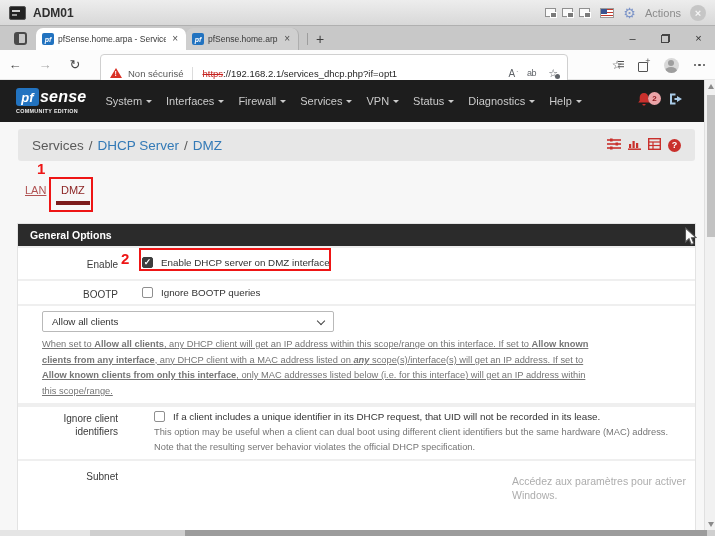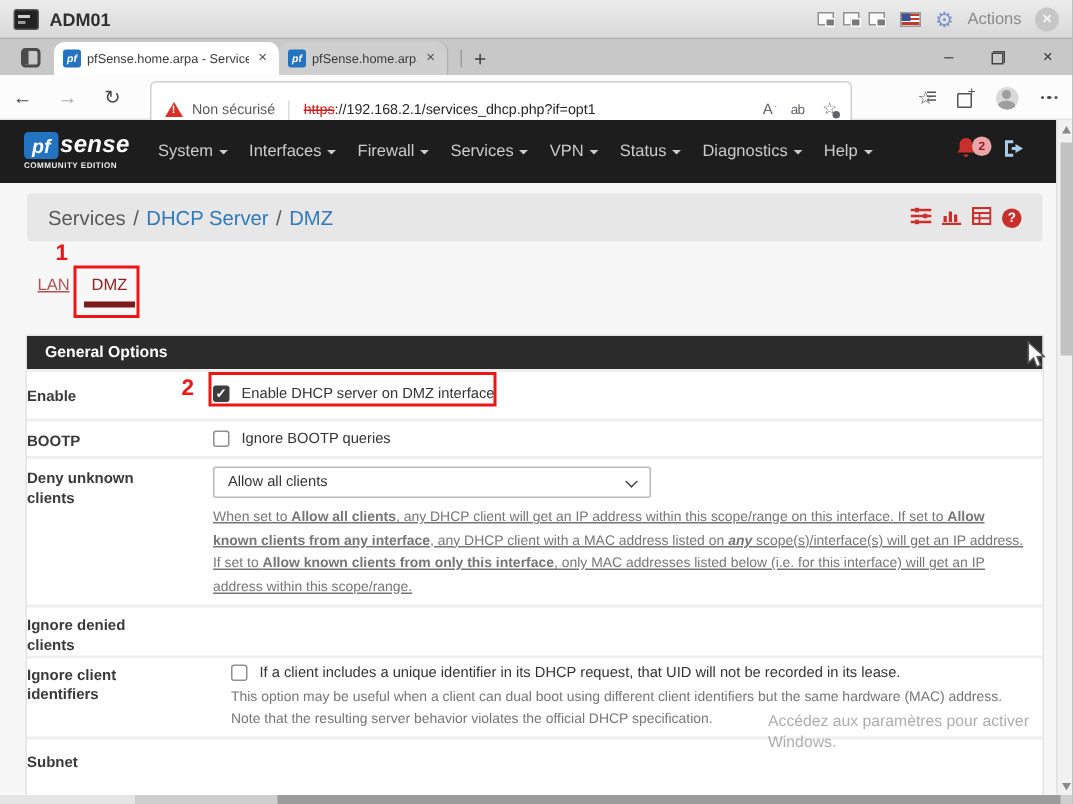--- a/index.html
+++ b/index.html
@@ -108,21 +108,21 @@
   .tab-lan { position:absolute; left:25px; top:104px; font-size:11px; color:var(--tab-red,#b05252);text-decoration:underline; }
   .tab-dmz { position:absolute; left:61px; top:104px; font-size:11px; color:var(--tab-active-red,#8c2424); }
   .dmz-underline { position:absolute; left:56px; top:121px; width:34px; height:4px; background:var(--tab-underline-red,#7c1b1b); }
   
   .panel { position:absolute; left:18px; top:144px; width:677px; height:312px; background:#fff; overflow:hidden;
     box-shadow:0 0 0 1px #e3e3e3; }
   .panel-header { height:22px; background:var(--panel-header-bg,#2b2b2b); color:#fff; font-size:10.5px; font-weight:bold;
     display:flex; align-items:center; padding-left:12px; }
   .frow { display:flex; border-top:2px solid #efefef; }
   .frow:first-of-type { border-top:none; }
-  .flabel { width:100px; flex:none; text-align:left; font-size:10px; font-weight:bold; color:#3a3a3a; line-height:13px; }
+  .flabel { width:100px; flex:none; text-align:right; font-size:10px; font-weight:normal; color:#3a3a3a; line-height:13px; }
   .fcontent { margin-left:24px; flex:1; padding-right:10px; }
   .chkrow { display:flex; align-items:flex-start; font-size:9.8px; color:#333; }
   .chk { width:11px; height:11px; border:1px solid #8f8f8f; border-radius:2px; background:#fff; flex:none;
     display:flex; align-items:center; justify-content:center; margin-right:8px; position:relative; top:0px; }
   .chk .mark { display:none; color:#fff; font-size:9px; line-height:1; font-weight:bold; }
   .chk.checked { background:#3d3d3d; border-color:#3d3d3d; }
   .chk.checked .mark { display:block; }
   .fdesc { font-size:9.3px; color:#757575; line-height:15.5px; max-width:556px; }
   .fdesc b { font-weight:bold; }
   .fselect { width:292px; height:21px; border:1px solid #b9b9b9; border-radius:2px; background:#fff;
@@ -356,32 +356,30 @@
         <div class="flabel">BOOTP</div>
         <div class="fcontent">
           <label class="chkrow">
             <span class="chk"></span>
             <span>Ignore BOOTP queries</span>
           </label>
         </div>
       </div>
 
       <div class="frow row-deny">
-        <div class="flabel">Deny unknown clients</div>
         <div class="fcontent">
           <div class="fselect">
             <span>Allow all clients</span>
             <span class="sel-caret"></span>
           </div>
           <div class="fdesc"><span>When set to </span><b>Allow all clients</b><span>, any DHCP client will get an IP address within this scope/range on this interface. If set to </span><b>Allow known clients from any interface</b><span>, any DHCP client with a MAC address listed on </span><b style="font-style: italic;">any</b><span> scope(s)/interface(s) will get an IP address. If set to </span><b>Allow known clients from only this interface</b><span>, only MAC addresses listed below (i.e. for this interface) will get an IP address within this scope/range.</span></div>
         </div>
       </div>
 
       <div class="frow row-denied">
-        <div class="flabel">Ignore denied clients</div>
       </div>
 
       <div class="frow row-ids">
         <div class="flabel">Ignore client identifiers</div>
         <div class="fcontent">
           <label class="chkrow">
             <span class="chk"></span>
             <span>If a client includes a unique identifier in its DHCP request, that UID will not be recorded in its lease.</span>
           </label>
           <div class="fdesc">This option may be useful when a client can dual boot using different client identifiers but the same hardware (MAC) address. Note that the resulting server behavior violates the official DHCP specification.</div>

